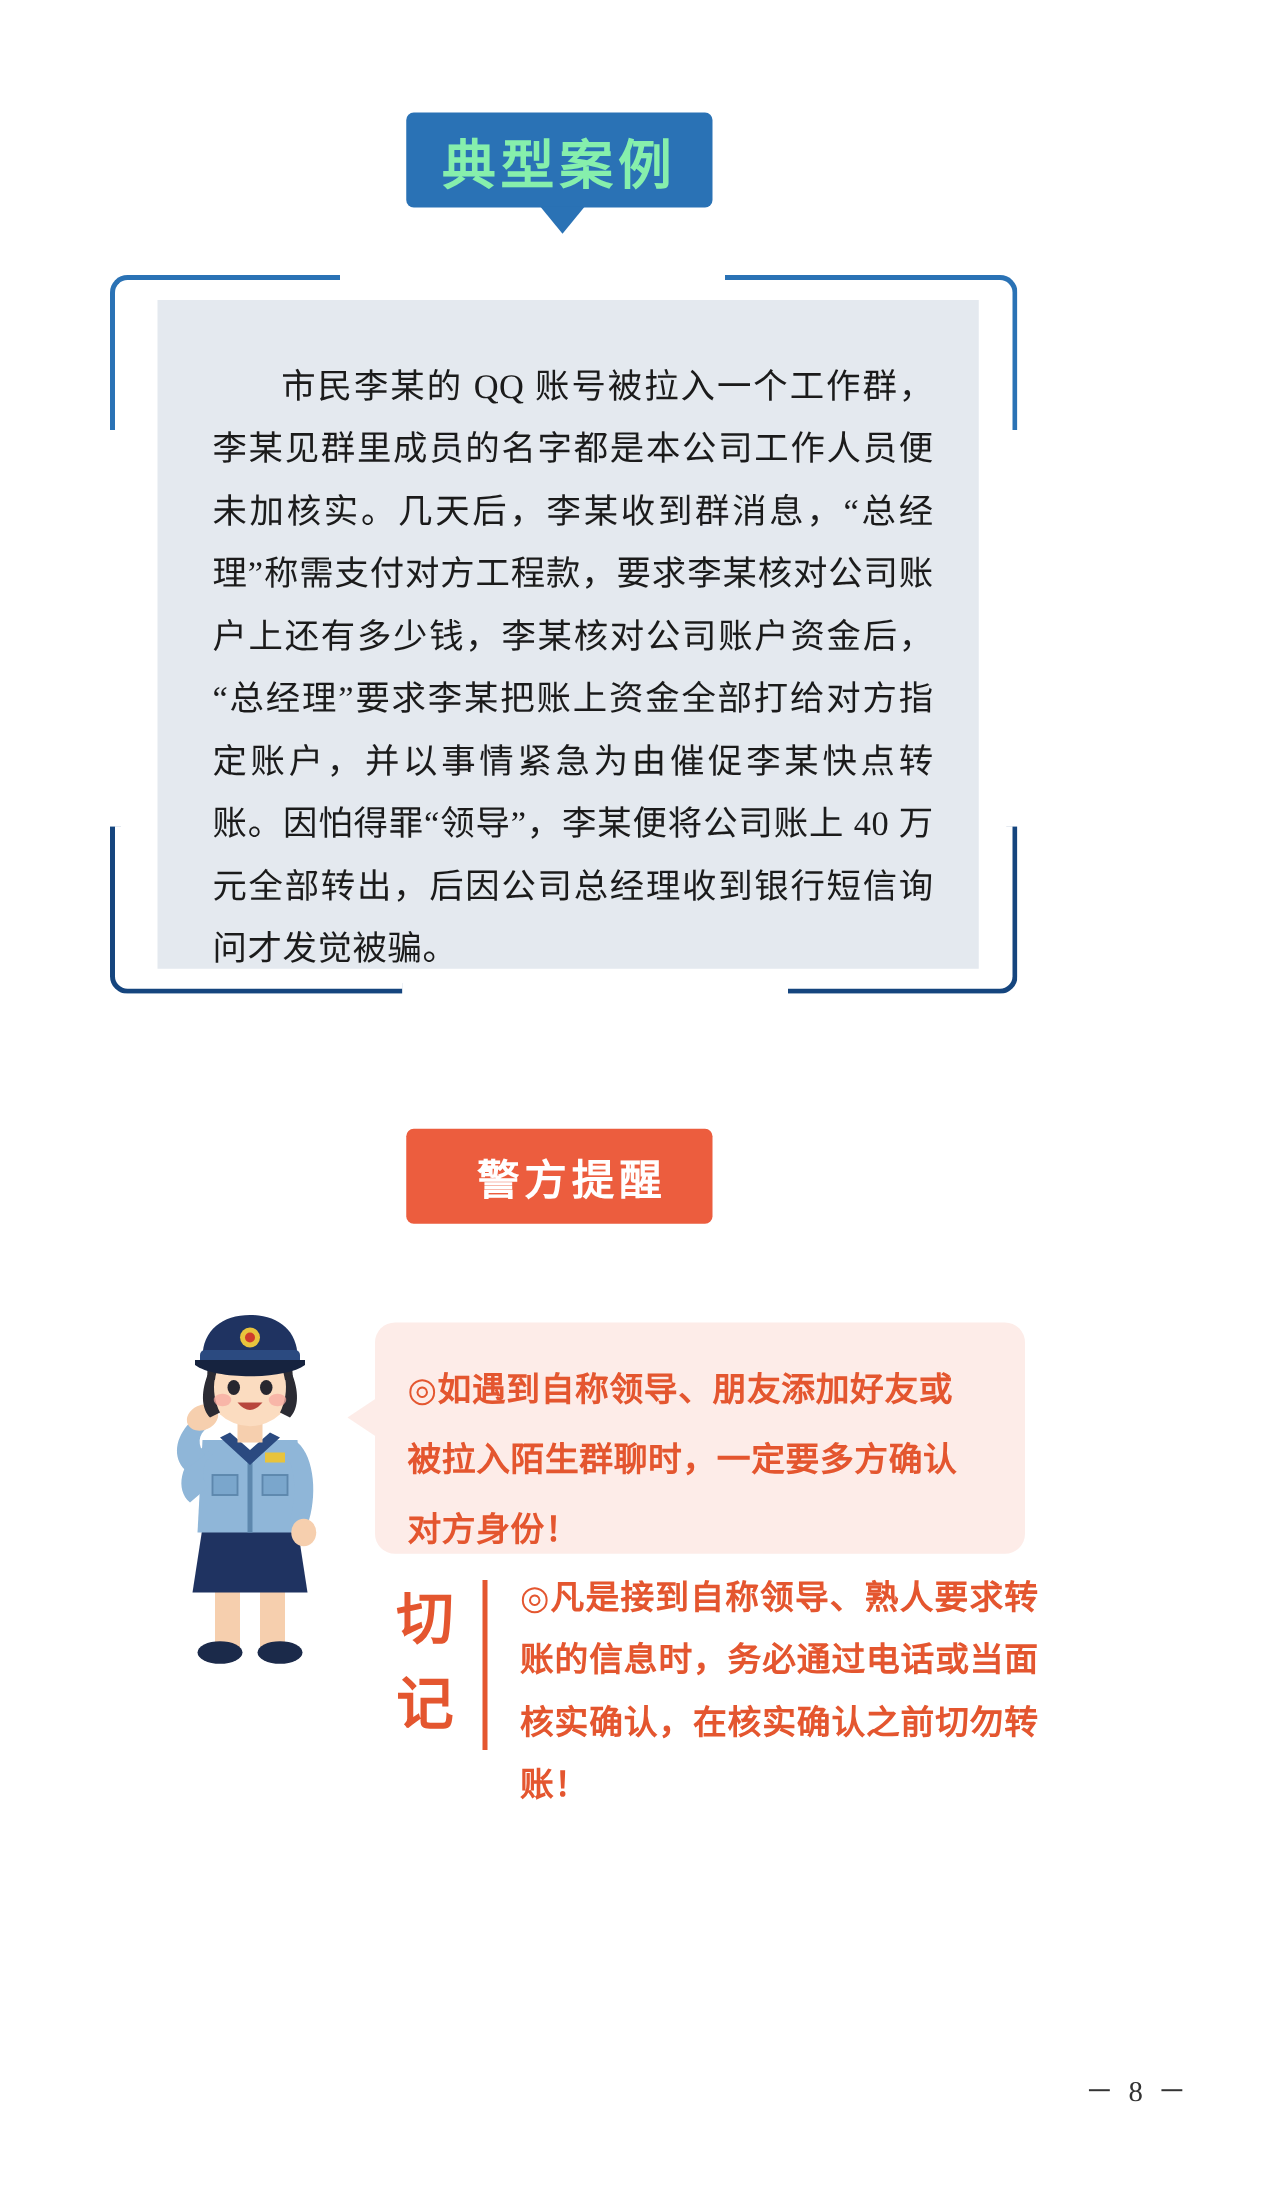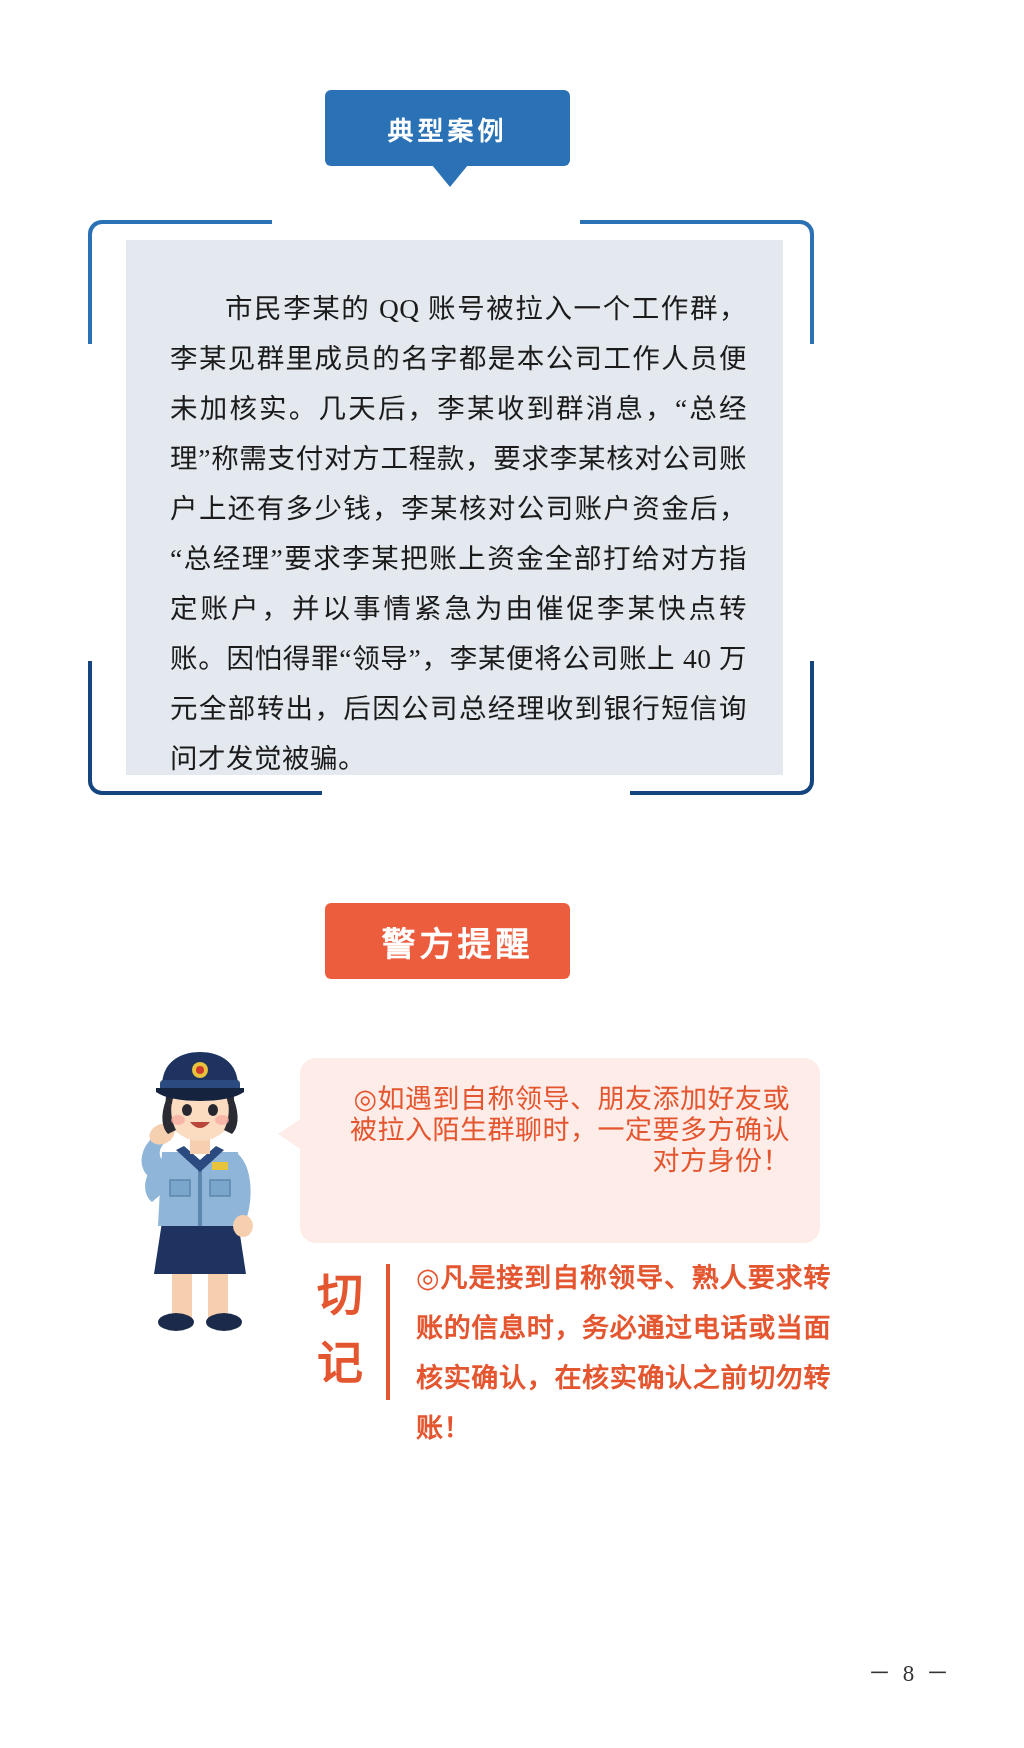--- a/index.html
+++ b/index.html
@@ -23,24 +23,24 @@
     width: 245px;
     height: 76px;
     background: #2a72b5;
     border-radius: 6px;
     display: flex;
     align-items: center;
     justify-content: center;
     box-sizing: border-box;
   }
   .badge-case .badge-text {
-    color: #ffffff;
-    font-family: "Liberation Serif", "DejaVu Serif", serif;
-    font-weight: bold;
-    font-size: 26px;
+    color: #86efac;
+    font-family: "Liberation Serif", "DejaVu Serif", serif;
+    font-weight: bold;
+    font-size: 43px;
     letter-spacing: 4px;
   }
   .badge-case-tail {
     position: absolute;
     left: 432px;
     top: 165px;
     width: 0;
     height: 0;
     border-left: 18px solid transparent;
     border-right: 18px solid transparent;
@@ -167,26 +167,25 @@
     top: 1118px;
     width: 0;
     height: 0;
     border-top: 16px solid transparent;
     border-bottom: 16px solid transparent;
     border-right: 24px solid #fdece8;
   }
   .bubble-text {
     margin: 0;
     font-size: 27px;
-    line-height: 31px;
+    line-height: 56px;
     color: #e4562f;
-    font-weight: normal;
+    font-weight: bold;
     font-family: "Liberation Sans", "DejaVu Sans", sans-serif;
     letter-spacing: 0.5px;
-    text-align: right;
   }
 
   
   .jiji {
     position: absolute;
     left: 296px;
     top: 1262px;
     width: 88px;
     height: 140px;
     color: #e4562f;

